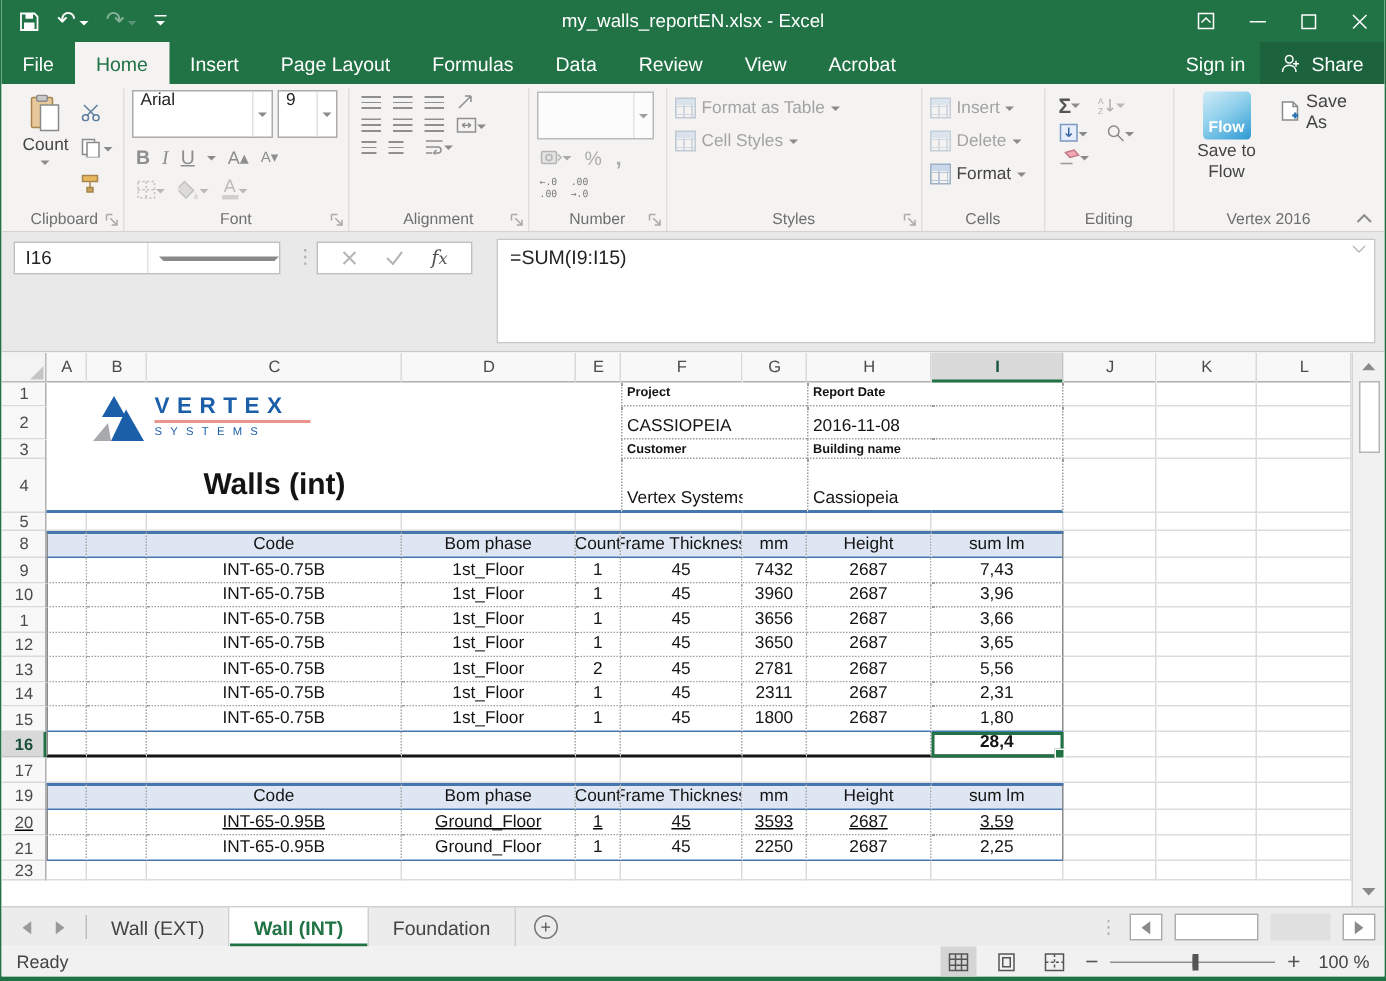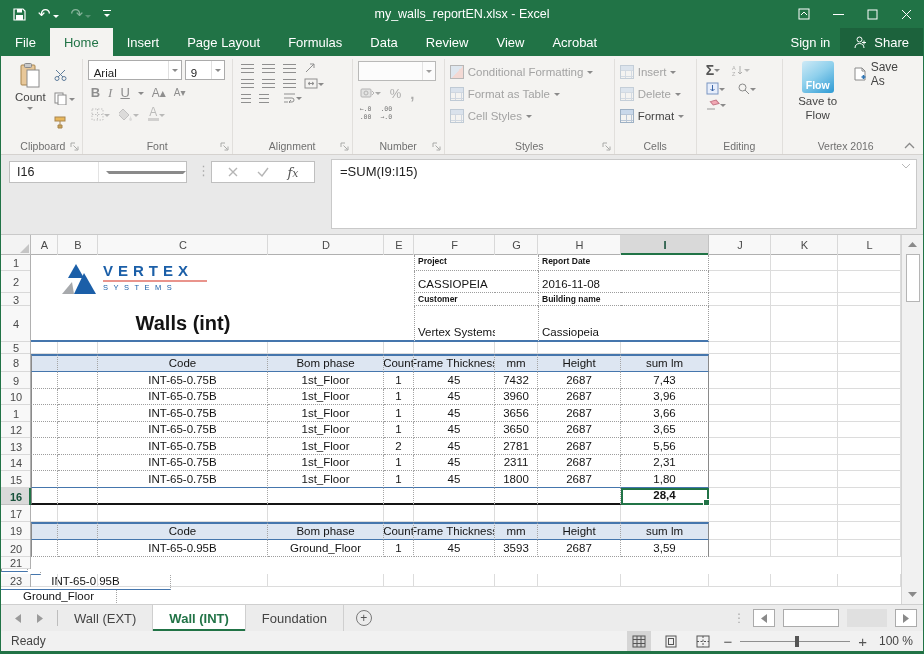--- a/index.html
+++ b/index.html
@@ -27,21 +27,21 @@
 .share{display:flex;align-items:center;gap:7px;padding:0 14px;background:rgba(0,0,0,.14)}
 
 .ribbon{height:99px;background:#f4f3f1;border-bottom:1px solid #d5d2cf;display:flex;position:relative;padding:3px 0 0 3px;flex:none}
 .rgroup{position:relative;border-right:1px solid #e1dfdc;padding:1px 5px 16px 5px;display:flex}
 .rg-label{position:absolute;bottom:2px;left:0;right:0;text-align:center;font-size:10.5px;color:#6f6f6f}
 .launch{position:absolute;right:3px;bottom:3px;opacity:.7}
 .col{display:flex;flex-direction:column}
 .row{display:flex;align-items:center}
 .bigbtn{display:flex;flex-direction:column;align-items:center;justify-content:flex-start;padding:3px 6px;color:#444;font-size:11.5px;gap:2px}
 .mini{display:flex;align-items:center;gap:2px;height:21px;padding:0 2px}
-.combo{background:#fff;border:1px solid #ababab;height:20px;display:flex;align-items:flex-end;font-size:11.5px;color:#222;padding-left:5px;justify-content:space-between}
+.combo{background:#fff;border:1px solid #ababab;height:32px;display:flex;align-items:flex-start;font-size:11.5px;color:#222;padding-left:5px;justify-content:space-between}
 .combo .cb{border-left:1px solid #e0e0e0;height:100%;display:flex;align-items:center;padding:0 3px}
 .cr2{width:0;height:0;border:3.5px solid transparent;border-top-color:#8a8a8a;display:inline-block;transform:translateY(2px)}
 .gt{color:#8e8e8e}
 .lines{width:13px;height:9px;background:repeating-linear-gradient(to bottom,#8f8f8f 0 1.2px,transparent 1.2px 3.8px)}
 .lines.sm{width:10px}
 .greylab{color:#a3a3a3;font-size:11.5px;display:flex;align-items:center;gap:4px;height:19px}
 .darklab{color:#444;font-size:11.5px;display:flex;align-items:center;gap:4px;height:19px}
 .sq{width:14px;height:14px;border:1px solid #b7b7b7;background:linear-gradient(135deg,#dfe7ef 50%,#f3d9d4 50%)}
 .gridsq{width:14px;height:14px;border:1px solid #9db0c4;background:
  linear-gradient(#c9d8ea 0 4px,transparent 4px),
@@ -367,25 +367,20 @@
       <span class="launch">
         <svg width="9" height="9" viewBox="0 0 9 9">
             <path d="M1 1h4M1 1v4M3.5 3.5l4 4M8 4.5V8H4.5" fill="none" stroke="#8a8a8a"></path>
           </svg>
       </span>
     </div>
 
     <div class="rgroup" style="width:170px">
       <div class="col" style="gap:3px;padding-top:2px">
         <span class="greylab">
-          <span class="sq"></span>
-          <span>Conditional Formatting</span>
-            <span class="cr2"></span>
-        </span>
-        <span class="greylab">
           <span class="gridsq" style="opacity:.6"></span>
           <span>Format as Table</span>
             <span class="cr2"></span>
         </span>
         <span class="greylab">
           <span class="gridsq" style="opacity:.6"></span>
           <span>Cell Styles</span>
             <span class="cr2"></span>
         </span>
       </div>
@@ -770,36 +765,36 @@
             <div class="g-cell th dotr" style="width: 116px;">Bom phase</div>
             <div class="g-cell th dotr" style="width: 30px;">Count</div>
             <div class="g-cell th dotr" style="width: 81px;">Frame Thickness</div>
             <div class="g-cell th dotr" style="width: 43px;">mm</div>
             <div class="g-cell th dotr" style="width: 83px;">Height</div>
             <div class="g-cell th edger" style="width: 88px;">sum lm</div>
             <div class="g-cell gl" style="width: 62px;"></div>
             <div class="g-cell gl" style="width: 67px;"></div>
             <div class="g-cell gl" style="width: 63px;"></div>
           </div>
-          <div class="g-row" style="height: 17px;">
+          <div class="g-row" style="height: 17px; text-decoration: underline;">
             <div class="g-rowh">20</div>
             <div class="g-cell dotb dotr edgel" style="width: 27px;"></div>
             <div class="g-cell dotb dotr" style="width: 40px;"></div>
             <div class="g-cell dotb dotr" style="width: 170px;">INT-65-0.95B</div>
             <div class="g-cell dotb dotr" style="width: 116px;">Ground_Floor</div>
             <div class="g-cell dotb dotr" style="width: 30px;">1</div>
             <div class="g-cell dotb dotr" style="width: 81px;">45</div>
             <div class="g-cell dotb dotr" style="width: 43px;">3593</div>
             <div class="g-cell dotb dotr" style="width: 83px;">2687</div>
             <div class="g-cell dotb edger" style="width: 88px;">3,59</div>
             <div class="g-cell gl" style="width: 62px;"></div>
             <div class="g-cell gl" style="width: 67px;"></div>
             <div class="g-cell gl" style="width: 63px;"></div>
           </div>
-          <div class="g-row" style="height: 17px; flex-direction: column;">
+          <div class="g-row" style="height: 17px;">
             <div class="g-rowh">21</div>
             <div class="g-cell blueb dotr edgel" style="width: 27px;"></div>
             <div class="g-cell blueb dotr" style="width: 40px;"></div>
             <div class="g-cell blueb dotr" style="width: 170px;">INT-65-0.95B</div>
             <div class="g-cell blueb dotr" style="width: 116px;">Ground_Floor</div>
             <div class="g-cell blueb dotr" style="width: 30px;">1</div>
             <div class="g-cell blueb dotr" style="width: 81px;">45</div>
             <div class="g-cell blueb dotr" style="width: 43px;">2250</div>
             <div class="g-cell blueb dotr" style="width: 83px;">2687</div>
             <div class="g-cell blueb edger" style="width: 88px;">2,25</div>

